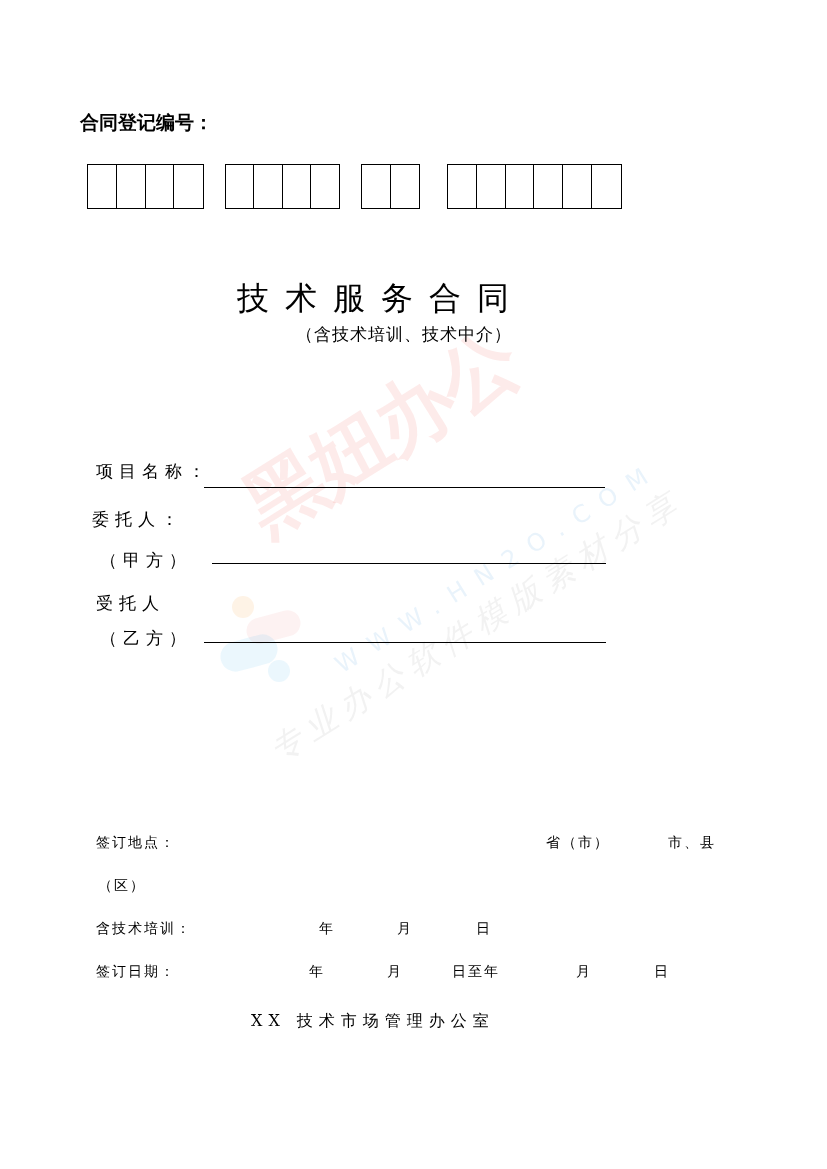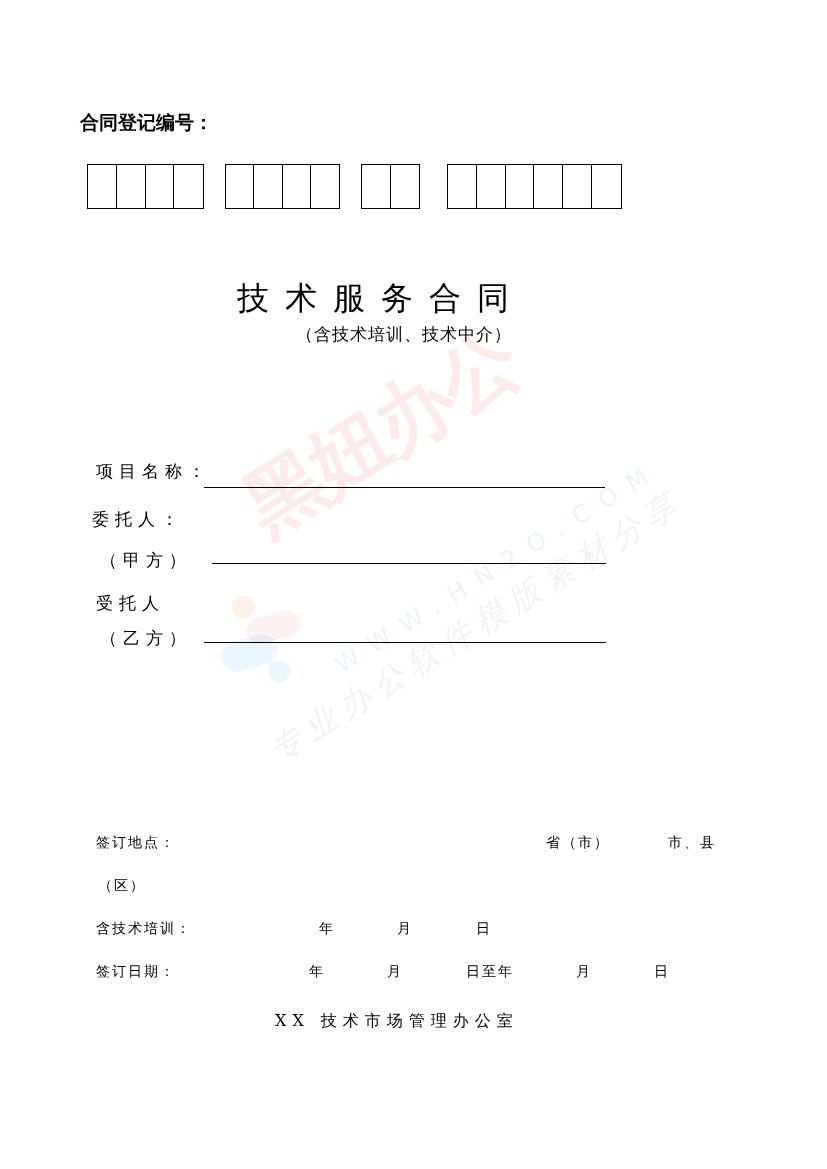--- a/index.html
+++ b/index.html
@@ -72,21 +72,20 @@
       font-size: 14px;
       white-space: nowrap;
       letter-spacing: 2px;
     }
 
     .office {
       left: 251px; top: 1011px;
       font-size: 16px;
       letter-spacing: 6px;
       white-space: nowrap;
-      margin-left: 24px;
     }
 
     
     .wm {
       position: absolute;
       pointer-events: none;
     }
     .wm-main {
       left: 225px; top: 470px;
       transform: rotate(-32deg);
@@ -184,17 +183,17 @@
 <div class="abs bottom-text" style="left:98px;top:877px;">（区）</div>
 
 <div class="abs bottom-text" style="left:96px;top:920px;">含技术培训：</div>
 <div class="abs bottom-text" style="left:319px;top:920px;">年</div>
 <div class="abs bottom-text" style="left:397px;top:920px;">月</div>
 <div class="abs bottom-text" style="left:476px;top:920px;">日</div>
 
 <div class="abs bottom-text" style="left:96px;top:963px;">签订日期：</div>
 <div class="abs bottom-text" style="left:309px;top:963px;">年</div>
 <div class="abs bottom-text" style="left:387px;top:963px;">月</div>
-<div class="abs bottom-text" style="left:466px;top:963px;">日至年</div>
+<div class="abs bottom-text" style="left:452px;top:963px;">日至年</div>
 <div class="abs bottom-text" style="left:576px;top:963px;">月</div>
 <div class="abs bottom-text" style="left:654px;top:963px;">日</div>
 
 <div class="abs office">XX 技术市场管理办公室</div>
 
 </body></html>

